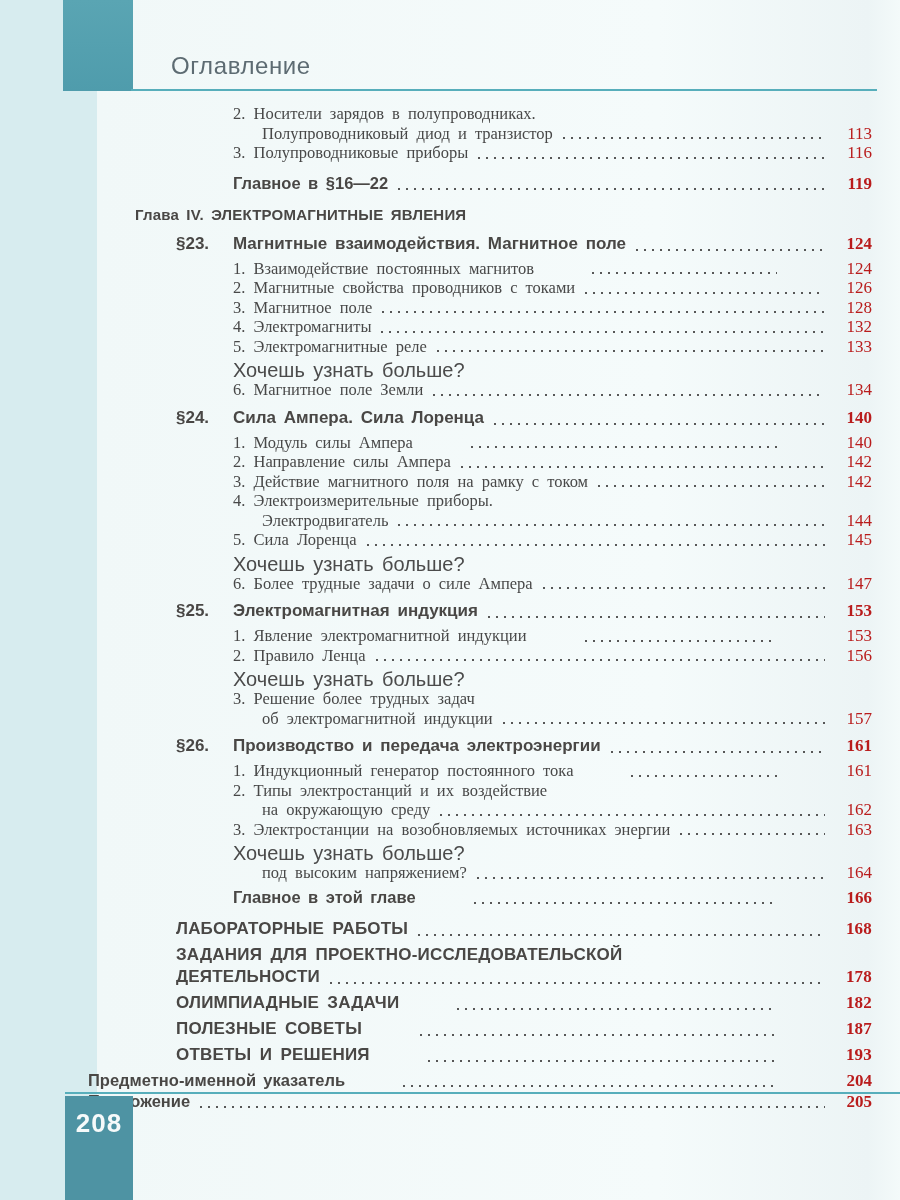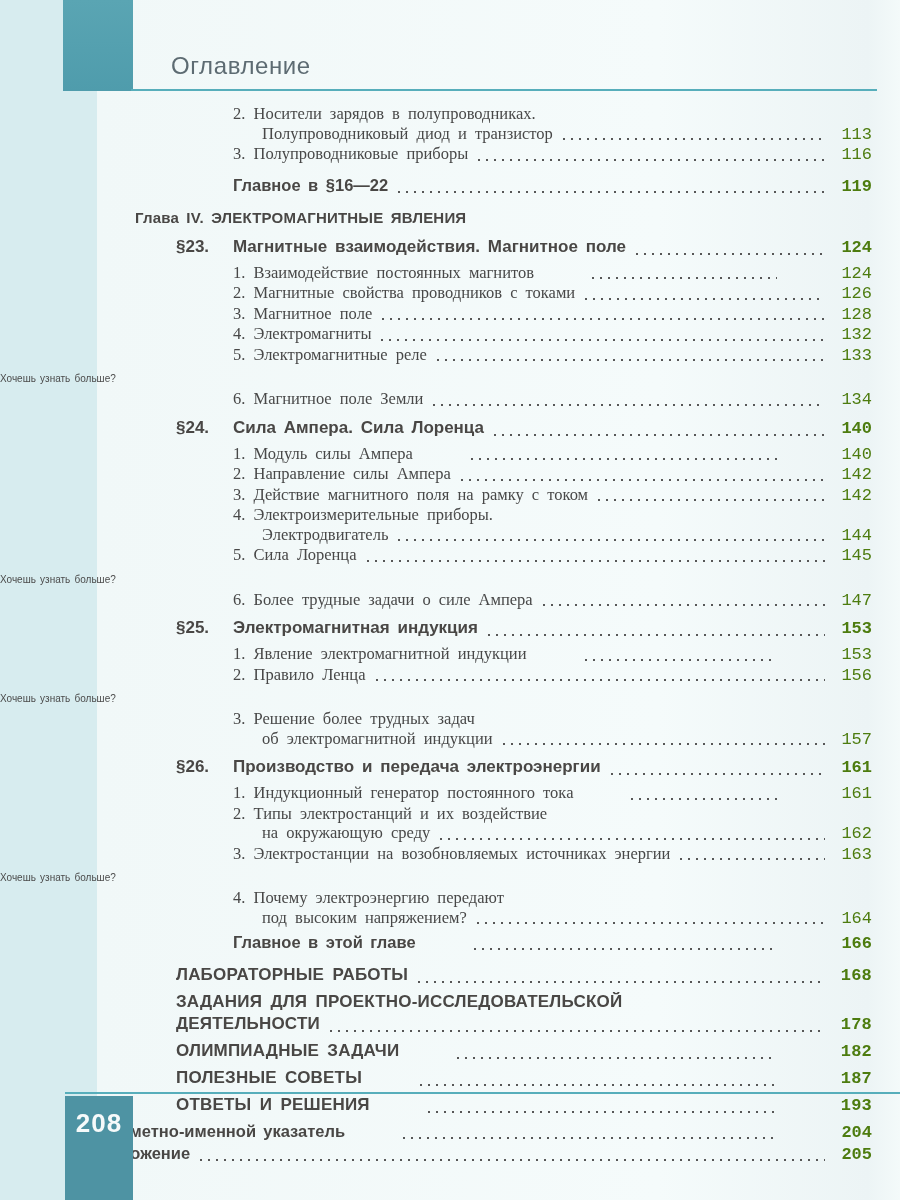--- a/index.html
+++ b/index.html
@@ -49,33 +49,33 @@
     line-height:19.5px;
   }
   .row .txt{white-space:pre-wrap;}
   .leader{
     flex:1 1 auto;min-width:10px;height:6px;align-self:flex-end;
     margin:0 7px 3px 7px;
     background-image:radial-gradient(circle,#575757 1.1px,transparent 1.5px);
     background-size:8px 4px;background-repeat:repeat-x;background-position:left bottom;
   }
   .pg{
-    font-family:Liberation Mono, monospace;
-    font-size:17px;color:#4d7c0f;min-width:40px;text-align:right;
+    font-family:Liberation Serif, serif;
+    font-size:17px;color:#b91c1c;min-width:40px;text-align:right;
     flex:0 0 auto;
   }
   
   .item,.cont{
     font-family:"Liberation Serif","DejaVu Serif",serif;
     font-size:16.5px;color:#484848;word-spacing:.24em;
   }
   .item{padding-left:233px;}
   .cont{padding-left:262px;}
   .more{
-    font-size:10px;color:#4b4b4b;word-spacing:.14em;
+    padding-left:233px;font-size:20px;color:#4b4b4b;word-spacing:.14em;
     line-height:20px;
   }
   .bold-sub{
     padding-left:233px;font-weight:700;font-size:16.5px;color:#494745;
     word-spacing:.18em;line-height:21px;
   }
   .chapter{
     padding-left:135px;font-weight:700;font-size:15px;color:#494745;
     word-spacing:.2em;line-height:22px;letter-spacing:.2px;
   }
@@ -256,23 +256,20 @@
         <span class="pg">162</span>
       </div>
       <div class="row item">
         <span class="txt">3. Электростанции на возобновляемых источниках энергии</span>
         <span class="leader"></span>
         <span class="pg">163</span>
       </div>
       <div class="row more gap-sm">
         <span class="txt">Хочешь узнать больше?</span>
       </div>
-      <div class="row item">
-        <span class="txt">4. Почему электроэнергию передают</span>
-      </div>
       <div class="row cont">
         <span class="txt">под высоким напряжением?</span>
         <span class="leader"></span>
         <span class="pg">164</span>
       </div>
       <div class="row bold-sub gap-sm">
         <span class="txt">Главное в этой главе</span>
         <span class="leader"></span>
         <span class="pg">166</span>
       </div>

